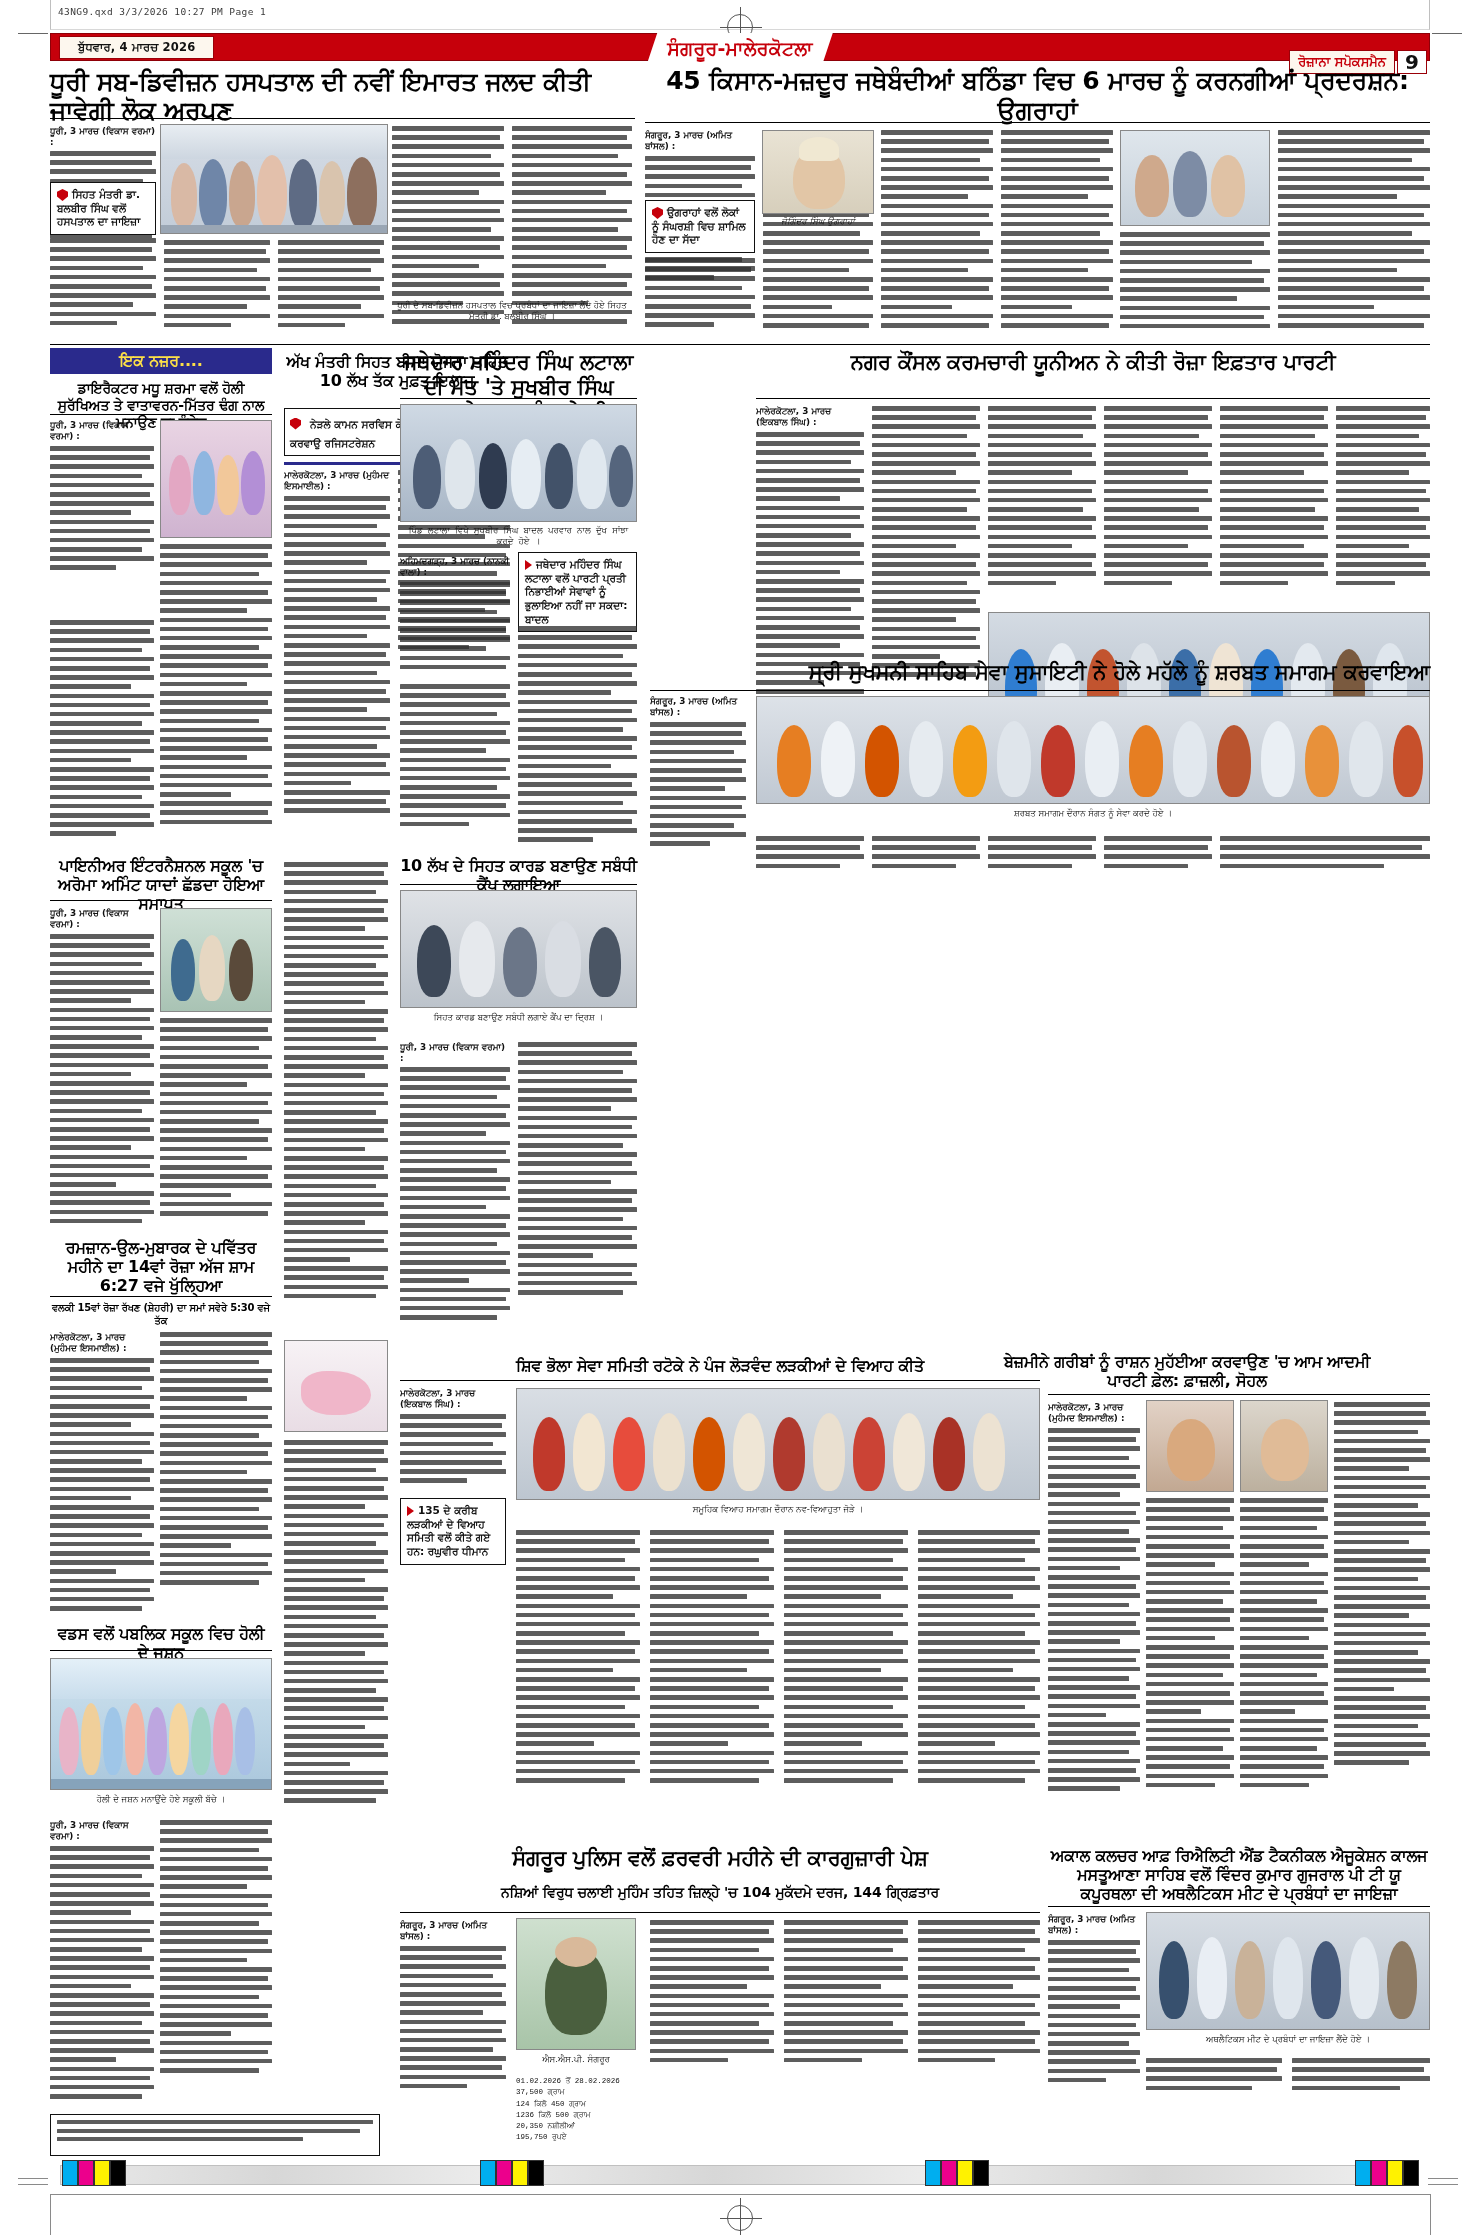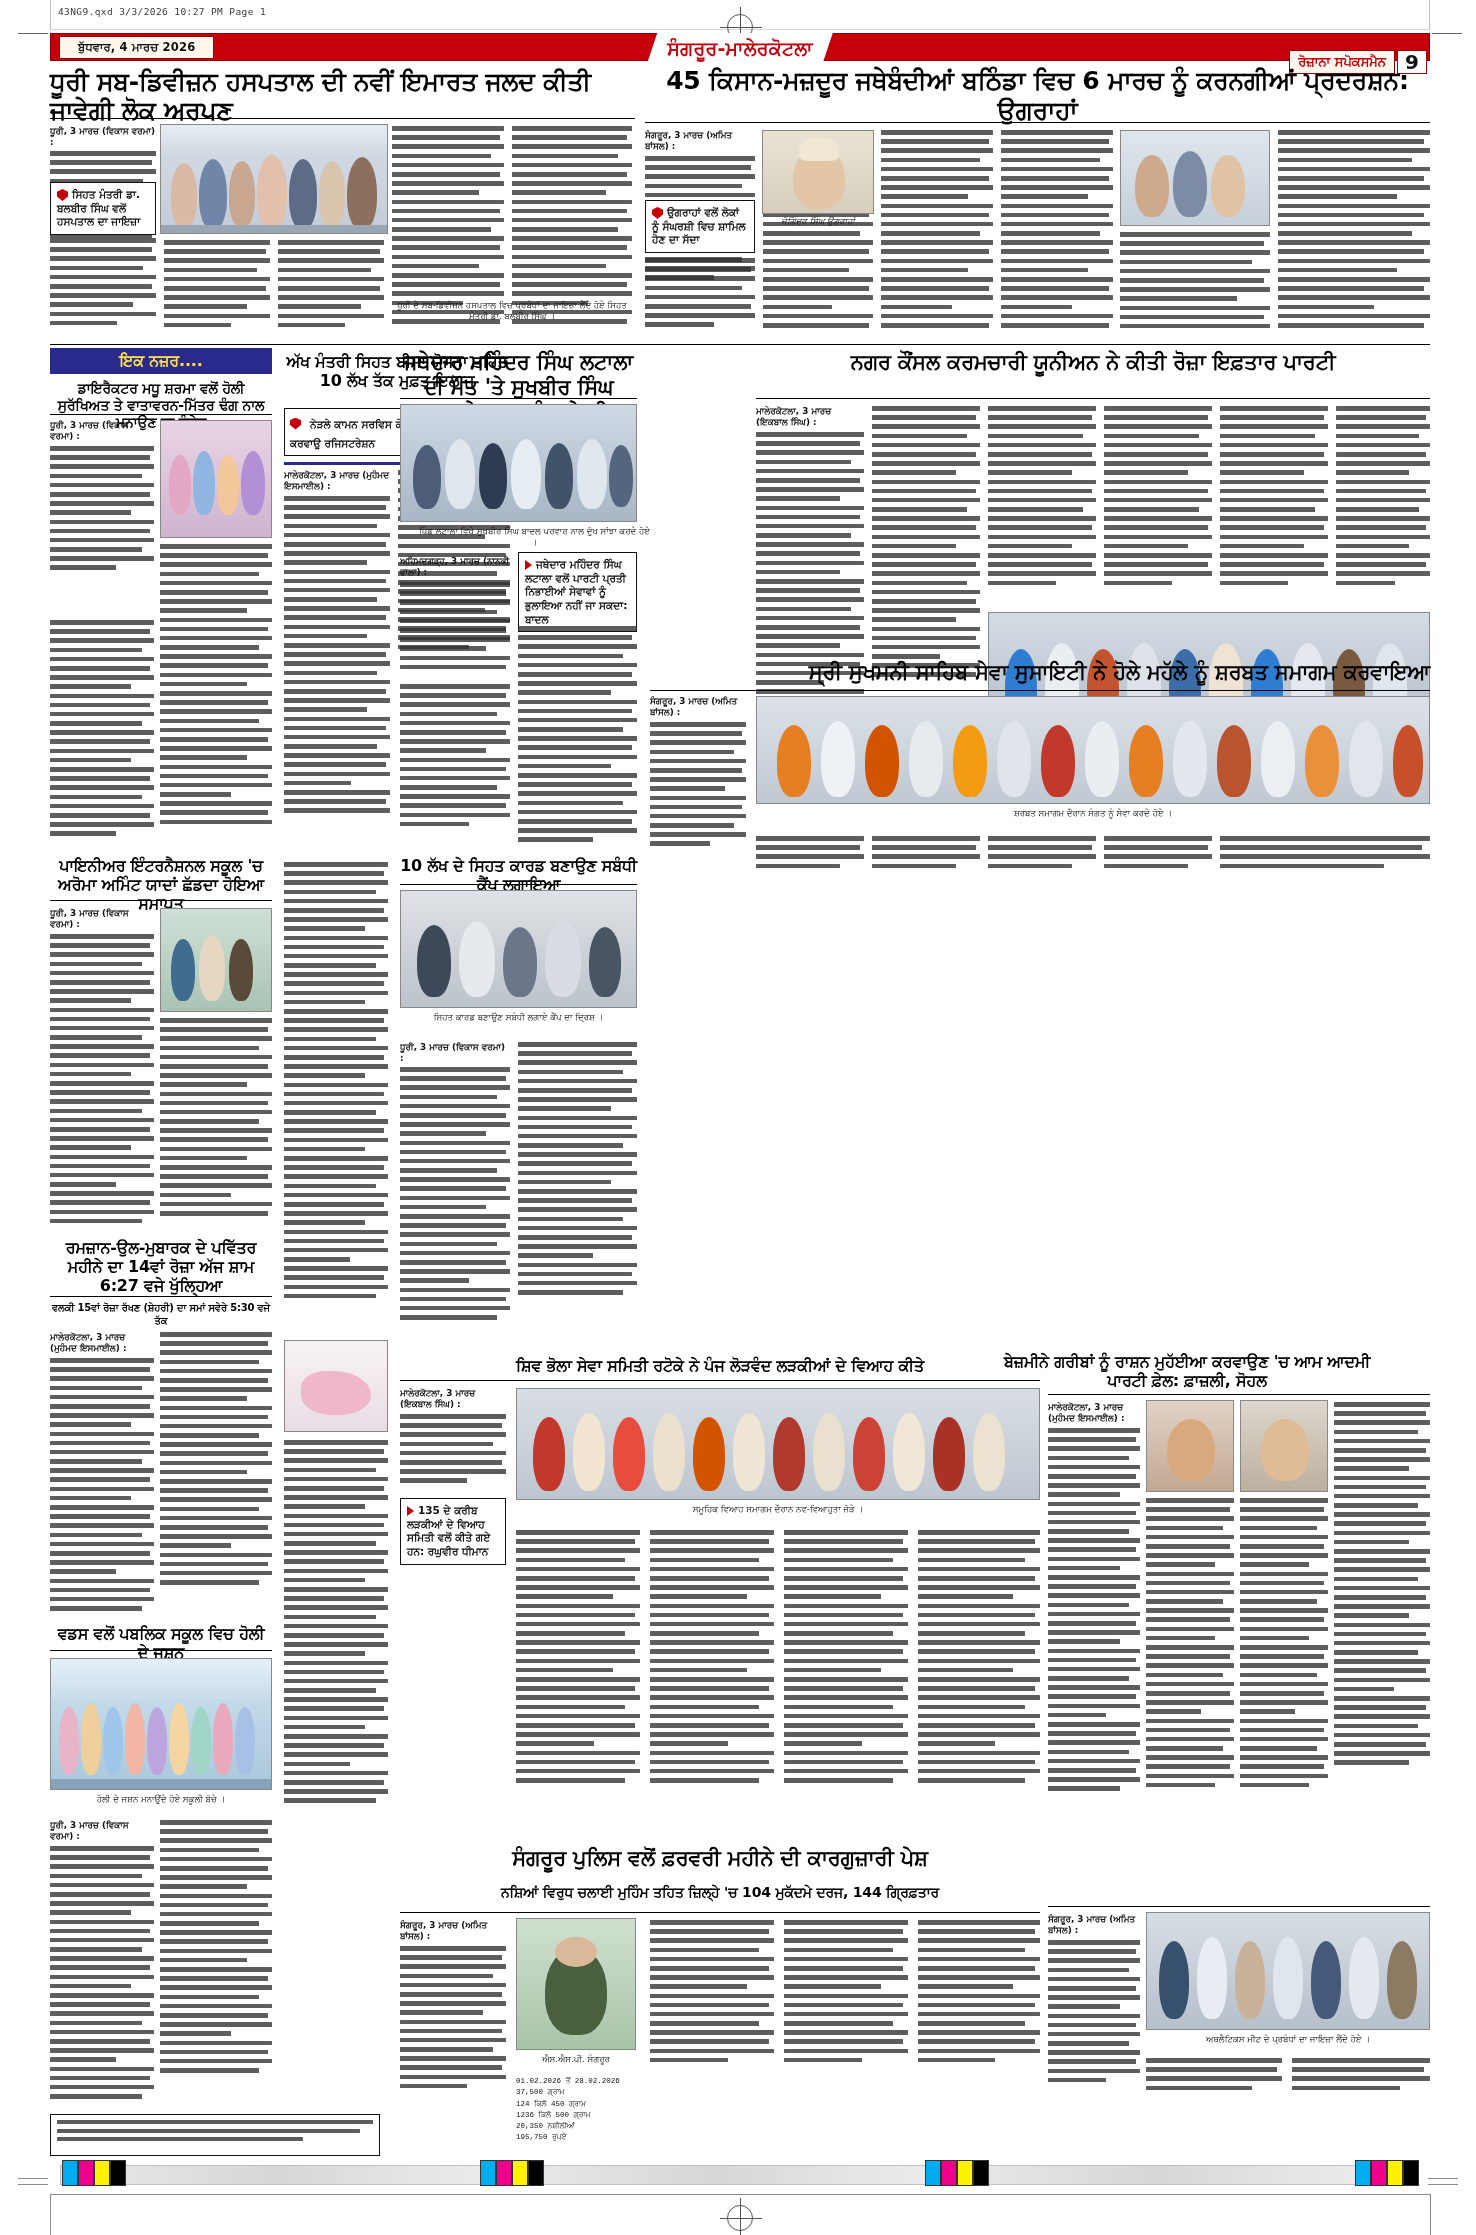--- a/index.html
+++ b/index.html
@@ -624,21 +624,21 @@
   <div class="photo" style="left:400px; top:404px; width:237px; height:118px;">
     <div class="sky" style="background:linear-gradient(#cfd9e4,#a8b6c6);"></div>
     <div class="blob" style="left:12px;  top:40px; width:28px; height:64px; background:#4d5d76;"></div>
     <div class="blob" style="left:44px;  top:34px; width:30px; height:70px; background:#dfe6ec;"></div>
     <div class="blob" style="left:78px;  top:38px; width:28px; height:66px; background:#2f3b50;"></div>
     <div class="blob" style="left:110px; top:34px; width:30px; height:70px; background:#e6edf3;"></div>
     <div class="blob" style="left:144px; top:38px; width:28px; height:66px; background:#425269;"></div>
     <div class="blob" style="left:176px; top:34px; width:30px; height:70px; background:#e0e8ef;"></div>
     <div class="blob" style="left:208px; top:40px; width:24px; height:62px; background:#55657d;"></div>
   </div>
-  <div class="caption" style="left:416px; top:526px; width:237px;">ਪਿੰਡ ਲਟਾਲਾ ਵਿਖੇ ਸੁਖਬੀਰ ਸਿੰਘ ਬਾਦਲ ਪਰਵਾਰ ਨਾਲ ਦੁੱਖ ਸਾਂਝਾ ਕਰਦੇ ਹੋਏ ।</div>
+  <div class="caption" style="left:400px; top:526px; width:237px;font-family:Liberation Mono, monospace;">ਪਿੰਡ ਲਟਾਲਾ ਵਿਖੇ ਸੁਖਬੀਰ ਸਿੰਘ ਬਾਦਲ ਪਰਵਾਰ ਨਾਲ ਦੁੱਖ ਸਾਂਝਾ ਕਰਦੇ ਹੋਏ ।</div>
 
   <div class="body-col" style="left:400px; top:556px; width:110px; height:120px;">
     <div class="dateline" style="margin-bottom:4px;">ਅਹਿਮਦਗੜ੍ਹ, 3 ਮਾਰਚ (ਨਾਨਕੀ ਵਾਲਾ) :</div>
     <div class="ln s1"></div>
       <div class="ln s2"></div>
       <div class="ln s1"></div>
       <div class="ln s3"></div>
     <div class="ln s1"></div>
       <div class="ln s2"></div>
       <div class="ln s1"></div>
@@ -1723,20 +1723,21 @@
     <div class="ln s1"></div>
       <div class="ln s2"></div>
       <div class="ln s1"></div>
       <div class="ln s3"></div>
     <div class="ln s1"></div>
       <div class="ln s2"></div>
       <div class="ln s1"></div>
       <div class="ln s5"></div>
   </div>
 
+  <div class="hl hl-sub" style="position:absolute; left:1048px; top:1846px; width:382px; text-align:center; line-height:1.2;">ਅਕਾਲ ਕਲਚਰ ਆਫ਼ ਰਿਐਲਿਟੀ ਐਂਡ ਟੈਕਨੀਕਲ ਐਜੂਕੇਸ਼ਨ ਕਾਲਜ ਮਸਤੂਆਣਾ ਸਾਹਿਬ ਵਲੋਂ ਵਿੰਦਰ ਕੁਮਾਰ ਗੁਜਰਾਲ ਪੀ ਟੀ ਯੂ ਕਪੂਰਥਲਾ ਦੀ ਅਥਲੈਟਿਕਸ ਮੀਟ ਦੇ ਪ੍ਰਬੰਧਾਂ ਦਾ ਜਾਇਜ਼ਾ</div>
   <div class="rule" style="position:absolute; left:1048px; top:1906px; width:382px;"></div>
   <div class="body-col" style="left:1048px; top:1914px; width:92px; height:200px;">
     <div class="dateline" style="margin-bottom:4px;">ਸੰਗਰੂਰ, 3 ਮਾਰਚ (ਅਮਿਤ ਬਾਂਸਲ) :</div>
     <div class="ln s1"></div>
       <div class="ln s2"></div>
       <div class="ln s1"></div>
       <div class="ln s3"></div>
     <div class="ln s1"></div>
       <div class="ln s2"></div>
       <div class="ln s1"></div>

